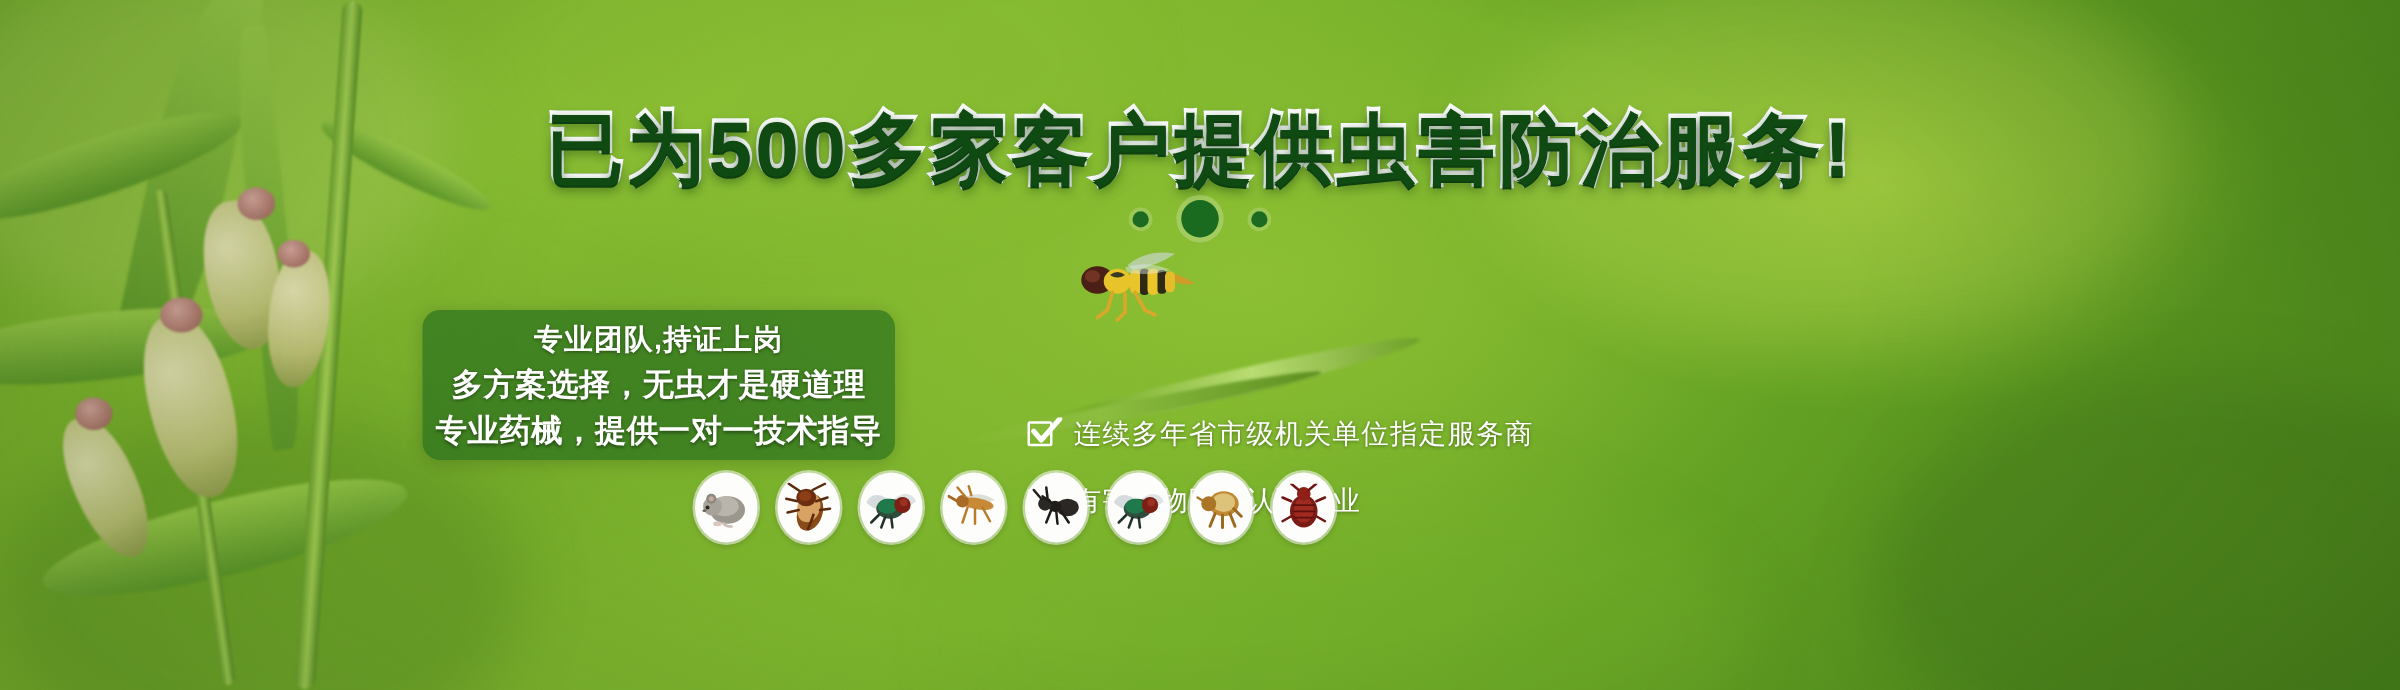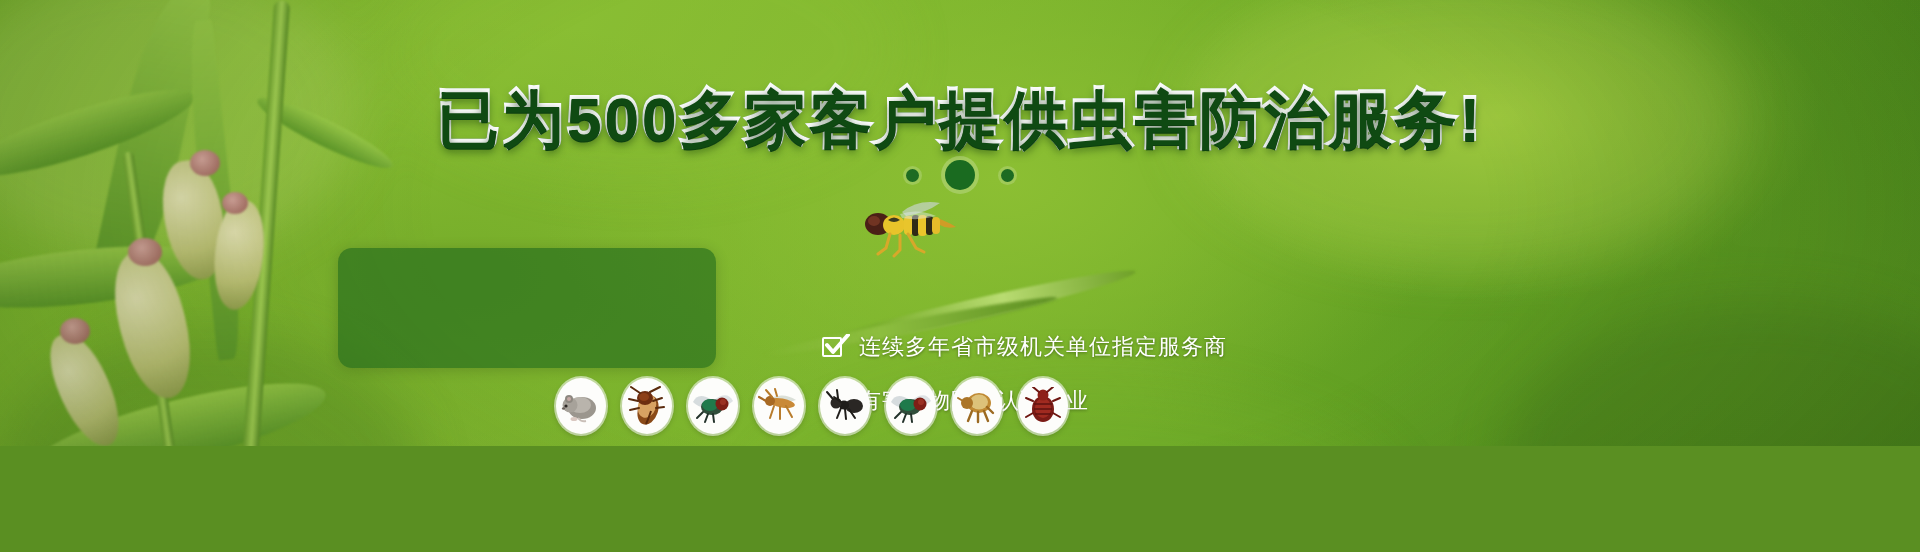--- a/index.html
+++ b/index.html
@@ -2,21 +2,21 @@
 <html><head>
 <meta charset="utf-8">
 <style>
   html,body{margin:0;padding:0;}
   body{
     width:1920px;height:552px;overflow:hidden;
     font-family:"Liberation Sans","DejaVu Sans",sans-serif;
     background:#5a8f22;
   }
   #banner{
-    position:relative;width:1920px;height:446px;overflow:hidden;
+    position:relative;width:1920px;height:552px;overflow:hidden;
   }
   
   .bg-base{
     position:absolute;inset:0;
     background:
       radial-gradient(ellipse 520px 300px at 78% 26%, #9dc93c 0%, rgba(157,201,60,0) 62%),
       radial-gradient(ellipse 700px 420px at 52% 40%, #8cbf33 0%, rgba(140,191,51,0) 66%),
       radial-gradient(ellipse 620px 380px at 24% 62%, #76ad2a 0%, rgba(118,173,42,0) 68%),
       radial-gradient(ellipse 900px 520px at 92% 78%, #5e9b22 0%, rgba(94,155,34,0) 70%),
       linear-gradient(115deg,#7cb52c 0%, #8cc134 22%, #7ab32c 48%, #66a424 72%, #4e8c1c 100%);
@@ -217,20 +217,25 @@
     <span class="headline-inner">已为500多家客户提供虫害防治服务!</span>
   </div>
 
   <div class="dots">
     <span class="dot small"></span>
     <span class="dot big"></span>
     <span class="dot small"></span>
   </div>
 
   <div class="panel"></div>
+  <div class="panel-lines">
+    <div class="pline l1">专业团队,持证上岗</div>
+    <div class="pline l2">多方案选择，无虫才是硬道理</div>
+    <div class="pline l3">专业药械，提供一对一技术指导</div>
+  </div>
 
   <div class="bullets">
     <div class="bullet">
       <span class="chk">
         <span class="box"></span>
         <svg class="tick" viewBox="0 0 26 22">
           <path d="M3 11 L9 18 L24 1" fill="none" stroke="#ffffff" stroke-width="4" stroke-linecap="round" stroke-linejoin="round"></path>
         </svg>
       </span>
       <span class="bullet-text">连续多年省市级机关单位指定服务商</span>

